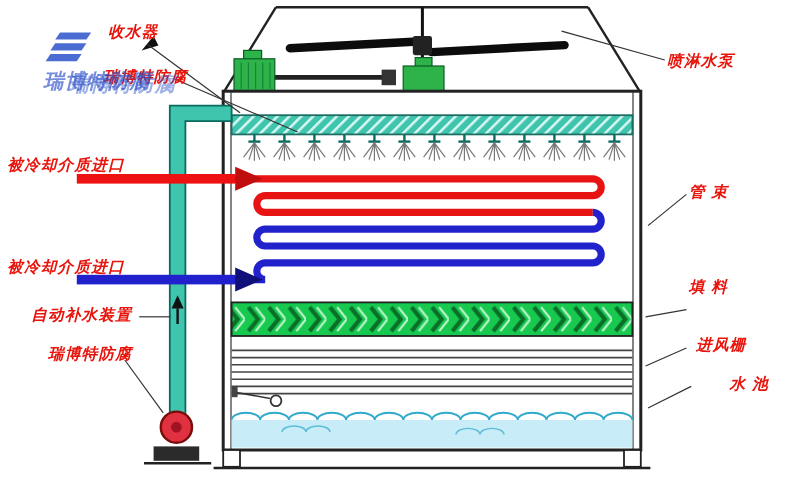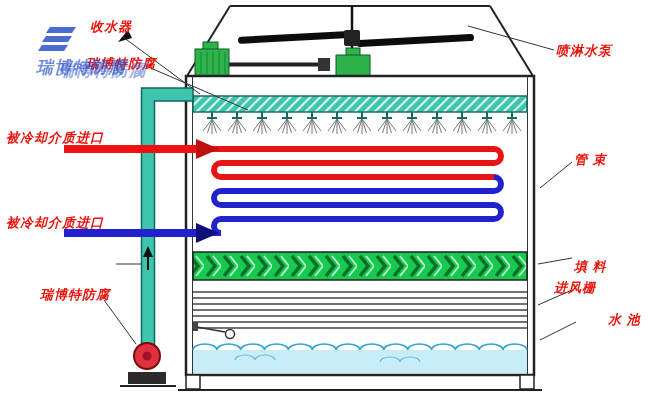--- a/index.html
+++ b/index.html
@@ -146,21 +146,22 @@
       <line x1="104" y1="300" x2="136" y2="344"></line>
     </g>
   </svg>
 
   <div class="label" style="left:90px;top:20px">收水器</div>
   <div class="label" style="left:86px;top:57px">瑞博特防腐</div>
   <div class="label" style="left:556px;top:44px">喷淋水泵</div>
   <div class="label" style="left:6px;top:131px">被冷却介质进口</div>
   <div class="label" style="left:574px;top:153px">管 束</div>
   <div class="label" style="left:6px;top:216px">被冷却介质进口</div>
-  <div class="label" style="left:574px;top:260px">填 料</div>
+  <div class="label" style="left:26px;top:256px">自动补水装置</div>
+  <div class="label" style="left:574px;top:232px">填 料</div>
   <div class="label" style="left:40px;top:288px">瑞博特防腐</div>
-  <div class="label" style="left:554px;top:281px">进风栅</div>
+  <div class="label" style="left:580px;top:281px">进风栅</div>
   <div class="label" style="left:608px;top:313px">水 池</div>
 
   <div class="wm a">瑞博特防腐</div>
   <div class="wm b">瑞博特防腐</div>
 
 </div>
 
 </body></html>

